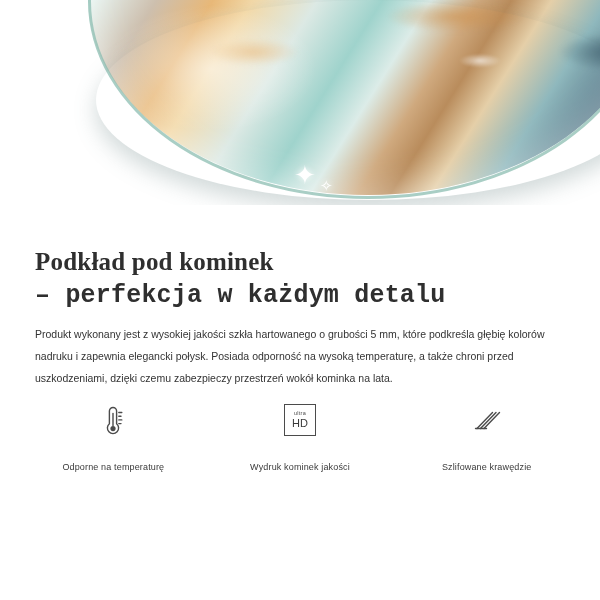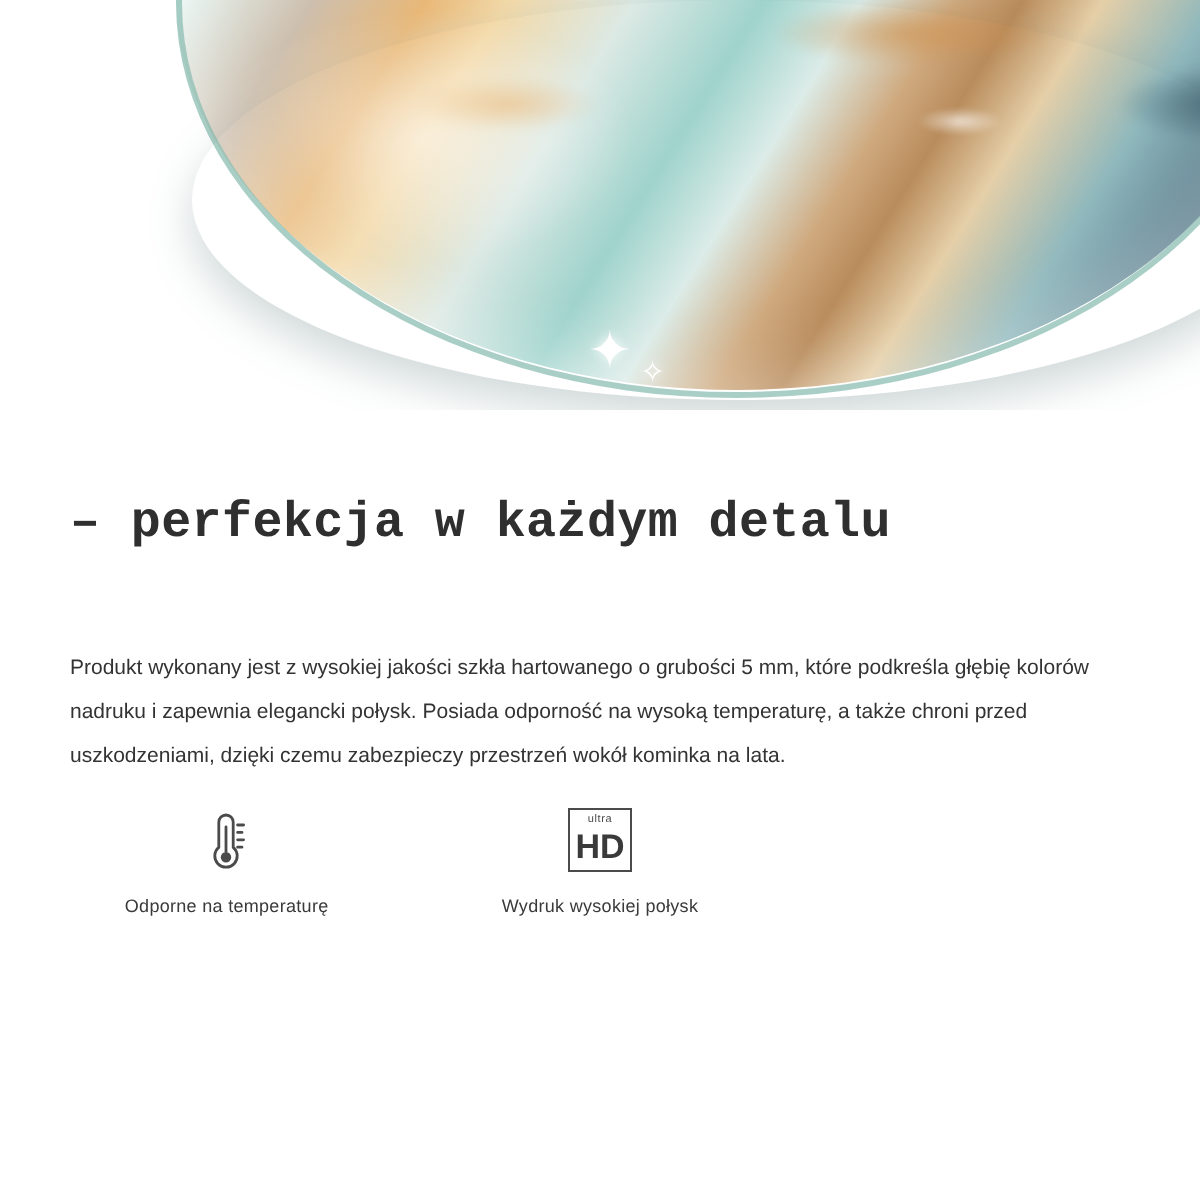--- a/index.html
+++ b/index.html
@@ -159,21 +159,21 @@
     align-items: center;
     justify-content: flex-start;
   }
   .feature-icon {
     height: 44px;
     display: flex;
     align-items: center;
     justify-content: center;
   }
   .feature-label {
-    margin-top: 6px;
+    margin-top: 20px;
     font-size: 9px;
     color: #3a3a3a;
     text-align: center;
     letter-spacing: 0.15px;
   }
   svg { display: block; }
   .stroke {
     fill: none;
     stroke: #4b4b4b;
     stroke-width: 1.4;
@@ -189,40 +189,41 @@
     align-items: center;
     justify-content: center;
     line-height: 1;
   }
   .hd-box .ultra {
     font-size: 5.5px;
     letter-spacing: 0.3px;
     color: #4b4b4b;
   }
   .hd-box .hd {
-    font-size: 17px;
-    font-weight: bold;
+    font-size: 11px;
+    font-weight: normal;
     color: #3a3a3a;
     margin-top: 1px;
   }
 </style>
 </head>
 <body>
 
 <div class="page">
 
   <div class="hero">
     <div class="hero-oval"></div>
     <div class="hero-edge"></div>
     <div class="hero-shadow"></div>
     <div class="sparkle s1">✦</div>
     <div class="sparkle s2">✧</div>
   </div>
 
   <h1 class="headline">
+    <span class="l1">Podkład pod kominek</span>
     <span class="l2">– perfekcja w każdym detalu</span>
   </h1>
 
   <p class="paragraph">Produkt wykonany jest z wysokiej jakości szkła hartowanego o grubości 5 mm, które podkreśla głębię kolorów nadruku i zapewnia elegancki połysk. Posiada odporność na wysoką temperaturę, a także chroni przed uszkodzeniami, dzięki czemu zabezpieczy przestrzeń wokół kominka na lata.</p>
 
   <div class="features">
 
     <div class="feature">
       <div class="feature-icon">
         <svg width="34" height="38" viewBox="0 0 34 38" aria-hidden="true">
@@ -235,21 +236,32 @@
       <div class="feature-label">Odporne na temperaturę</div>
     </div>
 
     <div class="feature">
       <div class="feature-icon">
         <div class="hd-box">
           <span class="ultra">ultra</span>
           <span class="hd">HD</span>
         </div>
       </div>
-      <div class="feature-label">Wydruk wysokiej połysk</div>
+      <div class="feature-label">Wydruk kominek jakości</div>
     </div>
 
 
 
+    <div class="feature">
+      <div class="feature-icon">
+        <svg width="36" height="34" viewBox="0 0 36 34" aria-hidden="true">
+          <path class="stroke" d="M8 25.5L23.5 9.5"></path>
+          <path class="stroke" d="M11.5 25.5L27 9.5"></path>
+          <path class="stroke" d="M15 25.5L30.5 9.5"></path>
+          <path class="stroke" d="M6.5 25.5h11"></path>
+        </svg>
+      </div>
+      <div class="feature-label">Szlifowane krawędzie</div>
+    </div>
 
 
   </div>
 </div>
 
 </body></html>

